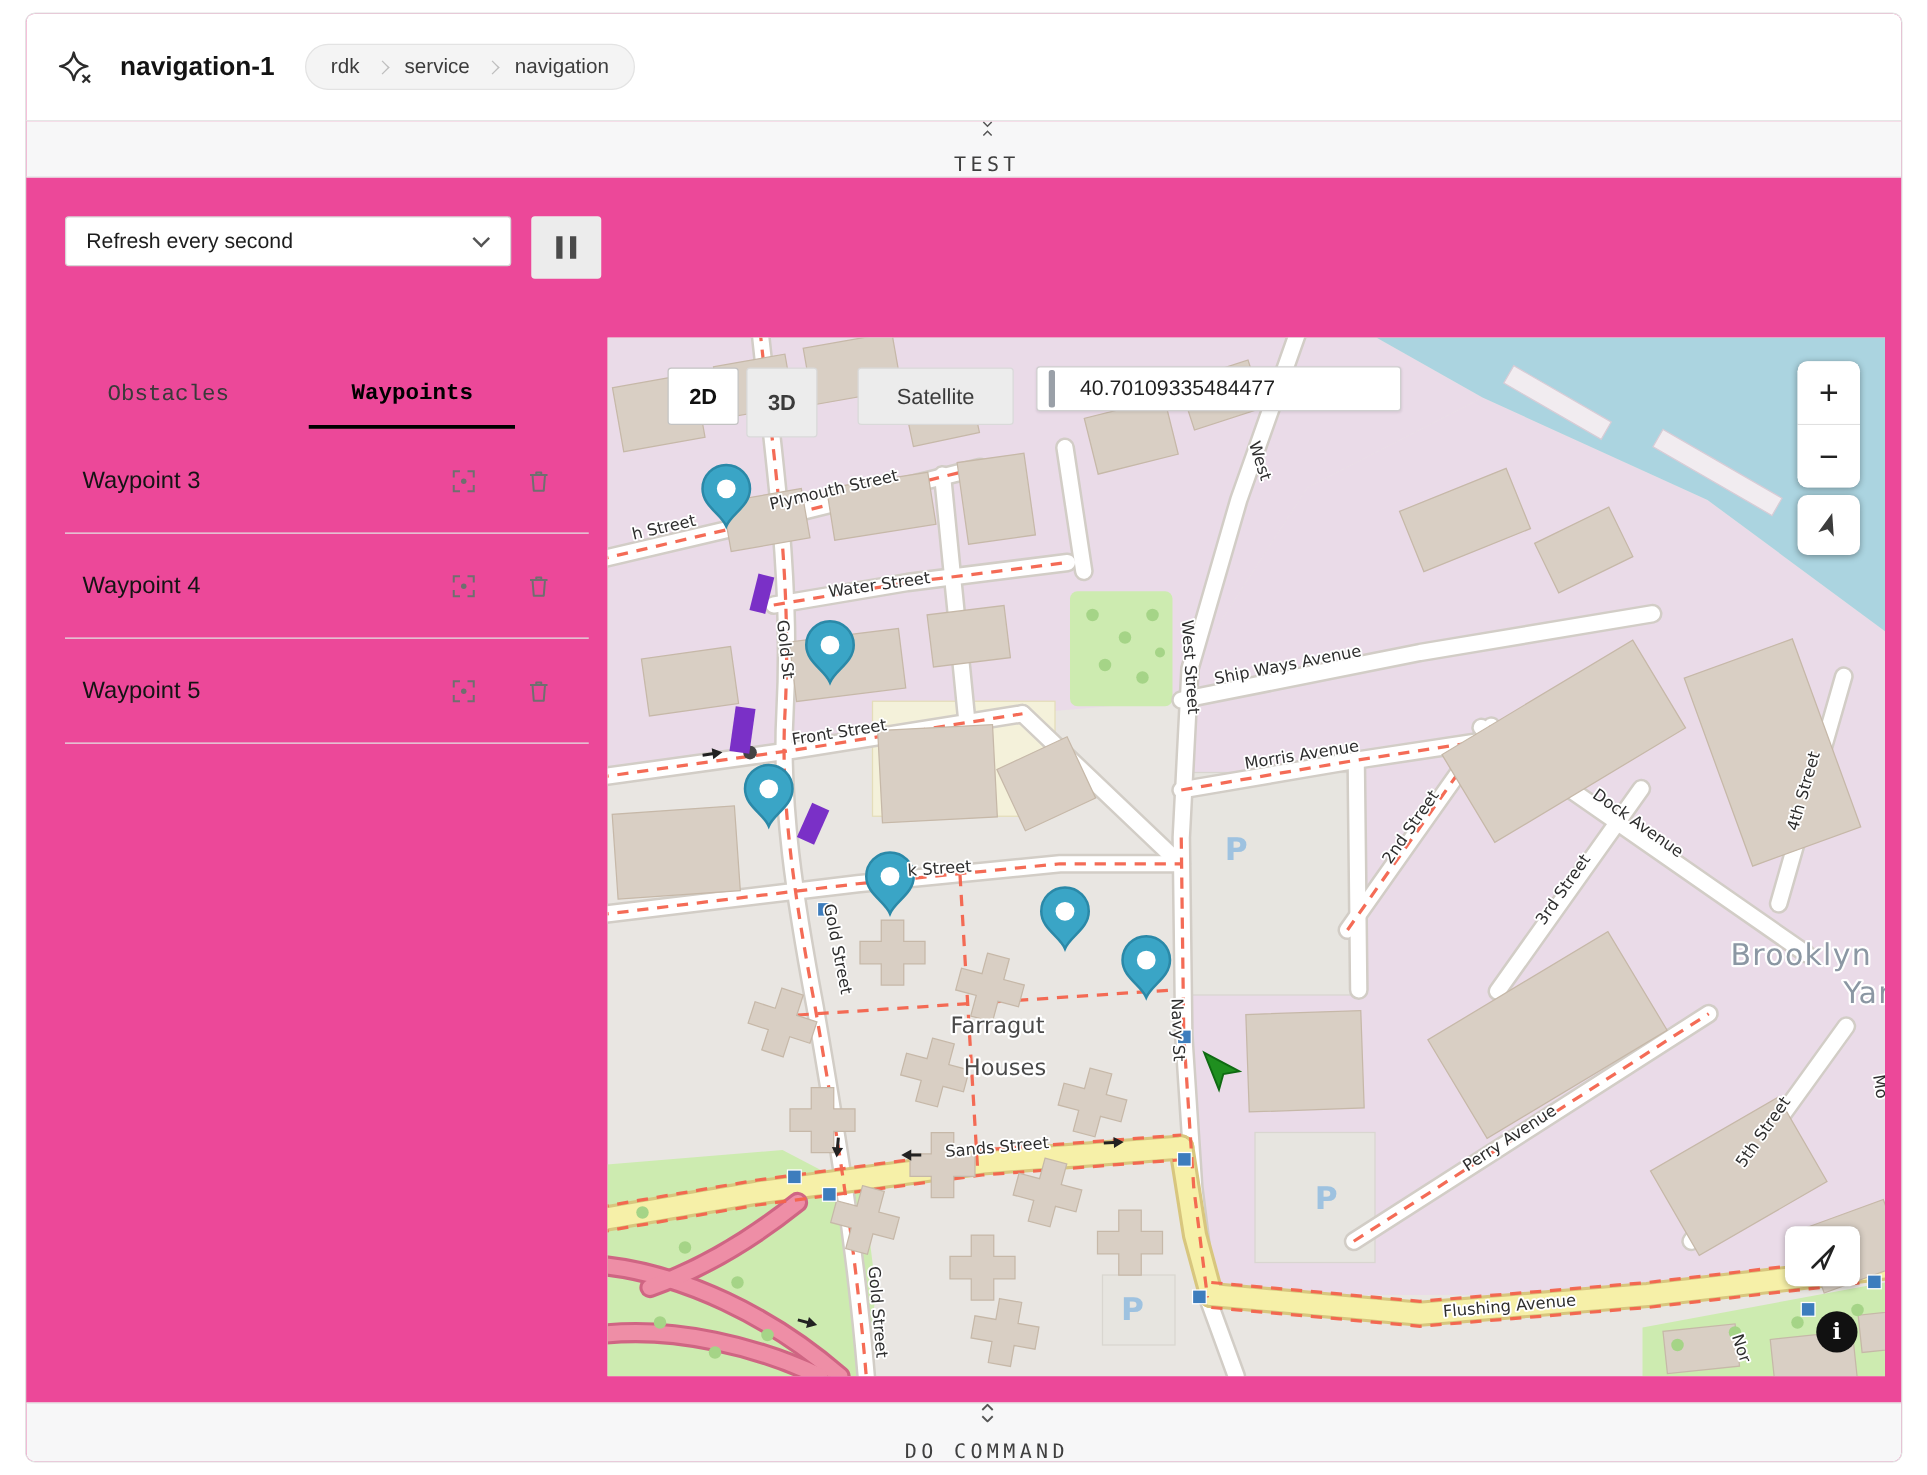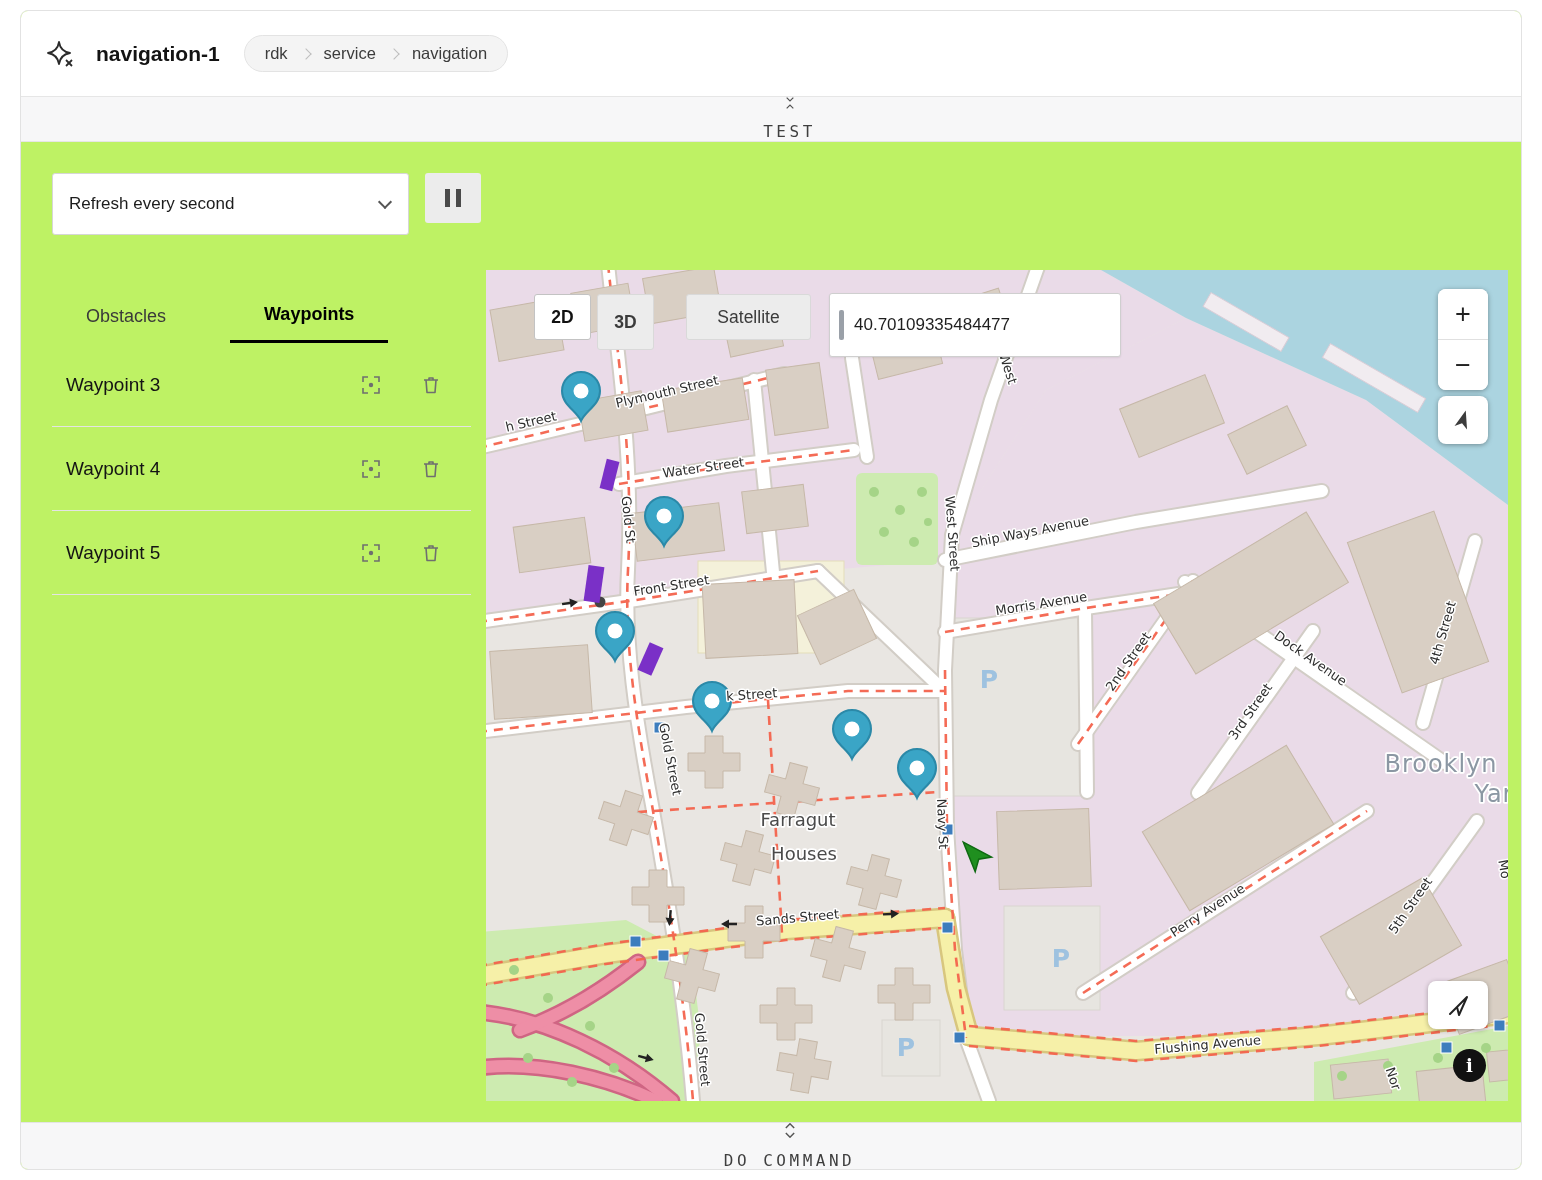--- a/index.html
+++ b/index.html
@@ -1,17 +1,17 @@
 <!DOCTYPE html>
 <html><head>
 <meta charset="utf-8">
 <style>
   * { box-sizing: border-box; margin: 0; padding: 0; }
   html,body { width:1542px; height:1180px; background:#fff; font-family:"Liberation Sans",sans-serif; position:relative; }
-  .card { position:absolute; left:20px; top:10px; width:1502px; height:1160px; background:#bef264;
+  .card { position:absolute; left:20px; top:10px; width:1502px; height:1160px; background:#ec4899;
           border:1px solid #e2e2e2; border-radius:8px; overflow:hidden; }
 
   
   .hdr { position:absolute; left:0; top:0; right:0; height:86px; display:flex; align-items:center;
          padding-left:25px; border-bottom:1px solid #e6e6e6; background:#fff; }
   .hdr h1 { font-size:21px; font-weight:700; color:#131313; margin-left:22px; }
   .spark svg { display:block; }
   .crumbs { margin-left:24px; display:flex; align-items:center; gap:14px; background:#f4f4f4;
             border:1px solid #e3e3e3; border-radius:19px; height:37px; padding:0 20px; }
   .crumb { font-size:16.5px; color:#3c3c3c; }
@@ -19,54 +19,54 @@
                transform:rotate(45deg); margin-top:1px; }
 
   
   .secbar { position:absolute; left:0; right:0; height:45px; background:#f7f7f8;
             display:flex; align-items:center; padding-left:37px; gap:13px; cursor:pointer;flex-direction:column; }
   .secbar.test { top:86px; border-bottom:1px solid #e6e6e6; }
   .secbar.docmd { top:1111px; height:48px; border-top:1px solid #e4e4e4; }
   .seclabel { font-family:"DejaVu Sans Mono",monospace; font-size:16px; letter-spacing:3.5px; color:#3f3f3f; }
 
   
-  .refresh-select { position:absolute; left:31px; top:162px; width:357px; height:62px; background:#fff;
+  .refresh-select { position:absolute; left:31px; top:162px; width:357px; height:40px; background:#fff;
                     border:1px solid #d6d6d6; border-radius:3px; display:flex; align-items:center;
                     padding:0 18px 0 16px; cursor:pointer; }
   .refresh-select span.txt { font-size:17px; color:#1d1d1d; flex:1; }
   .sel-chevron { width:10px; height:10px; border-right:2px solid #555; border-bottom:2px solid #555;
                  transform:rotate(45deg); margin-top:-4px; }
   .pause-btn { position:absolute; left:404px; top:162px; width:56px; height:50px; background:#ececec;
                border:0; border-radius:3px; display:flex; align-items:center; justify-content:center;
                gap:6px; cursor:pointer; }
   .pause-btn .bar { width:5px; height:18px; background:#4a4a4a; display:block; }
 
   
   .panel { position:absolute; left:31px; top:278px; width:419px; }
   .tabs { display:flex; gap:30px; height:54px; align-items:stretch; }
-  .tab { font-family:Liberation Sans, sans-serif; font-size:18px; color:#3a3a3a; display:flex;
+  .tab { font-family:Liberation Mono, monospace; font-size:18px; color:#3a3a3a; display:flex;
          align-items:center; padding:0 34px; cursor:pointer; }
   .tab.active { font-weight:700; color:#000; border-bottom:3px solid #000; }
   .wp-row { height:84px; display:flex; align-items:center; padding-left:14px; border-bottom:1px solid #e4e4e4; }
   .wp-label { font-size:19px; color:#141414; flex:1; }
   .wp-actions { display:flex; gap:40px; padding-right:30px; }
   .icon-btn { background:none; border:0; padding:0; cursor:pointer; display:flex; }
 
   
   .map { position:absolute; left:465px; top:259px; width:1022px; height:831px; overflow:hidden; background:#e9e6e2; }
   .map svg.canvas { position:absolute; left:0; top:0; width:1022px; height:831px; display:block; }
 
   .map-btn { position:absolute; display:flex; align-items:center; justify-content:center; font-size:17.5px;
              color:#3b3b3b; background:#ececec; border:1px solid #d9d9d9; border-radius:3px; cursor:pointer; }
   #btn-2d { left:48px; top:24px; width:57px; height:46px; font-weight:700; background:#fff; border-color:#c3c3c3; color:#111; }
   #btn-3d { left:111px; top:24px; width:57px; height:56px;font-weight:bold; }
   #btn-sat { left:200px; top:24px; width:125px; height:46px; }
 
-  .coord-box { position:absolute; top:23px; height:64px; background:#fff; border:1px solid #cfcfcf;
-               border-radius:3px; display:flex; align-items:center; box-shadow:0 1px 2px rgba(0,0,0,.08); }
+  .coord-box { position:absolute; top:23px; height:36px; background:#fff; border:1px solid #cfcfcf;
+               border-radius:3px; display:flex; align-items:center; box-shadow:0 1px 2px rgba(0,0,0,.08);gap:10px; }
   #lat-box { left:343px; width:292px; }
   #lng-box { left:645px; width:290px; }
   .coord-grip { width:5px; height:30px; background:#9aa0a8; border-radius:2px; margin:0 10px 0 9px; flex:0 0 auto; }
   .coord-box input { border:0; outline:0; flex:1; font-size:17px; color:#1f1f1f; background:transparent;
                      font-family:"Liberation Sans",sans-serif; min-width:0; }
 
   .zoom-ctl { position:absolute; left:952px; top:19px; width:50px; background:#fff; border-radius:8px;
               box-shadow:0 1px 5px rgba(0,0,0,.35); overflow:hidden; }
   .zoom-ctl button { width:50px; height:50px; border:0; background:#fff; font-size:27px; color:#222; cursor:pointer; line-height:1; }
   .zoom-ctl .divider { height:1px; background:#e0e0e0; }

